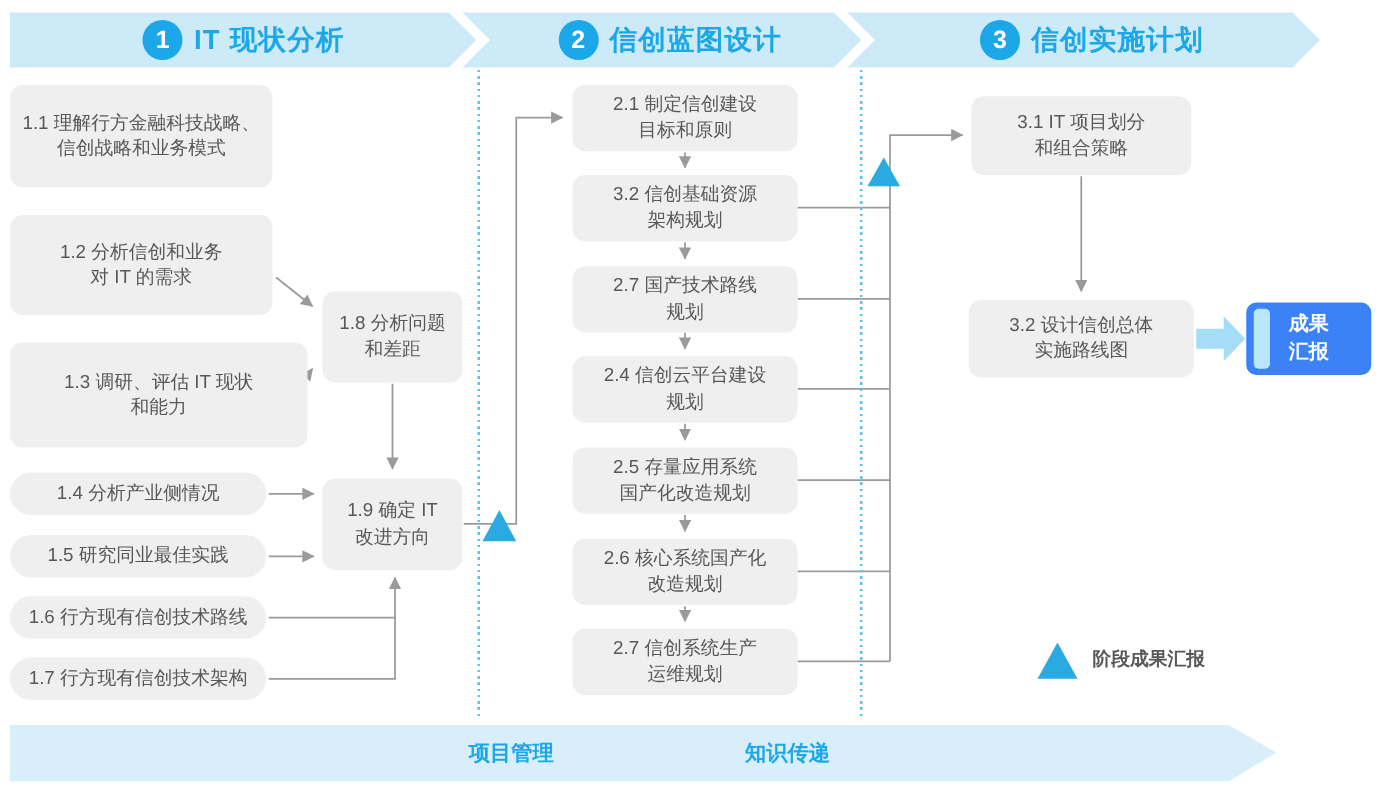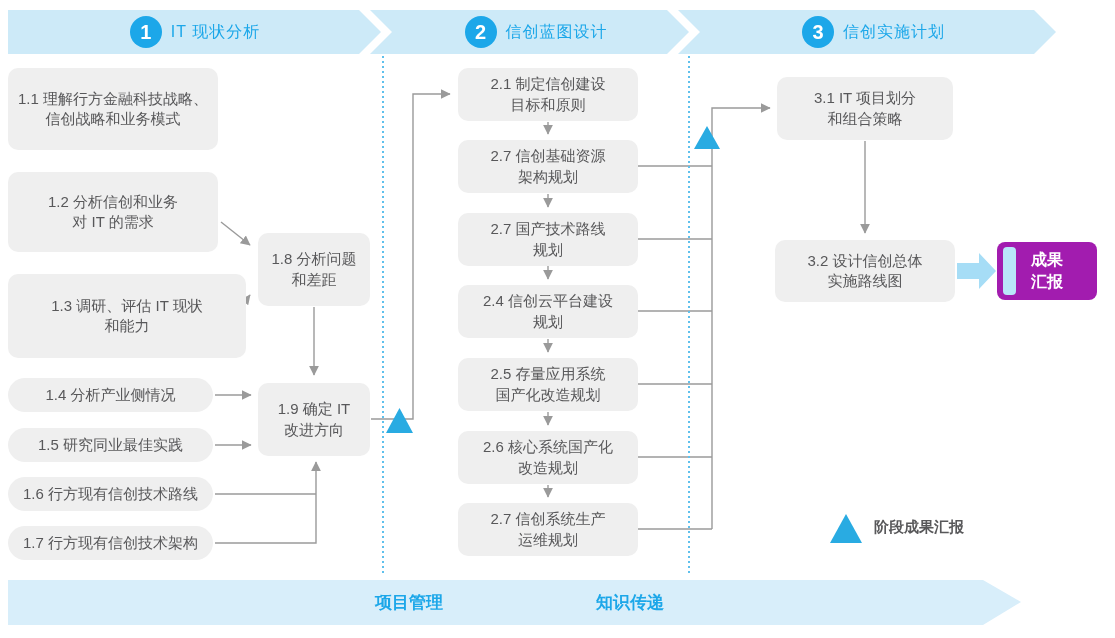--- a/index.html
+++ b/index.html
@@ -20,35 +20,35 @@
   .phase-header {
     position:absolute; top:10px; height:44px; z-index:3;
     display:flex; align-items:center; justify-content:center; gap:9px;
   }
   .phase-num {
     width:32px; height:32px; border-radius:50%;
     background:#1ca7e9; color:#ffffff;
     display:flex; align-items:center; justify-content:center;
     font-size:20px; font-weight:bold; flex:0 0 auto;
   }
-  .phase-title { color:#1ca7e9; font-size:16px; font-weight:normal; letter-spacing:1px; }
+  .phase-title { color:#1ca7e9; font-size:22px; font-weight:bold; letter-spacing:1px; }
 
   
   .box {
     position:absolute; z-index:3; background:#efefef; border-radius:10px;
     color:#58585a; font-size:15px; line-height:1.35;
     display:flex; align-items:center; justify-content:center;
     text-align:center; white-space:pre-line; padding:2px 4px; box-sizing:border-box;
   }
   .pill { border-radius:18px; }
 
   
   .report-box {
     position:absolute; left:997px; top:242px; width:100px; height:58px; z-index:3;
-    background:#a21caf; border-radius:8px;
+    background:#3b82f6; border-radius:8px;
     display:flex; align-items:center; justify-content:center;
   }
   .report-stripe {
     position:absolute; left:6px; top:5px; bottom:5px; width:13px;
     background:#b9e6f9; border-radius:4px;
   }
   .report-text {
     position:relative; color:#ffffff; font-size:16px; font-weight:bold;
     line-height:1.35; text-align:center; white-space:pre-line;
   }
@@ -145,21 +145,21 @@
   <div class="box pill" style="left:8px;top:428px;width:205px;height:34px">1.5 研究同业最佳实践</div>
   <div class="box pill" style="left:8px;top:477px;width:205px;height:34px">1.6 行方现有信创技术路线</div>
   <div class="box pill" style="left:8px;top:526px;width:205px;height:34px">1.7 行方现有信创技术架构</div>
   <div class="box" style="left:258px;top:233px;width:112px;height:73px">1.8 分析问题
 和差距</div>
   <div class="box" style="left:258px;top:383px;width:112px;height:73px">1.9 确定 IT
 改进方向</div>
 
   <div class="box" style="left:458px;top:68px;width:180px;height:53px">2.1 制定信创建设
 目标和原则</div>
-  <div class="box" style="left:458px;top:140px;width:180px;height:53px">2.7 信创基础资源
+  <div class="box" style="left:458px;top:140px;width:180px;height:53px">3.2 信创基础资源
 架构规划</div>
   <div class="box" style="left:458px;top:213px;width:180px;height:53px">2.7 国产技术路线
 规划</div>
   <div class="box" style="left:458px;top:285px;width:180px;height:53px">2.4 信创云平台建设
 规划</div>
   <div class="box" style="left:458px;top:358px;width:180px;height:53px">2.5 存量应用系统
 国产化改造规划</div>
   <div class="box" style="left:458px;top:431px;width:180px;height:53px">2.6 核心系统国产化
 改造规划</div>
   <div class="box" style="left:458px;top:503px;width:180px;height:53px">2.7 信创系统生产

